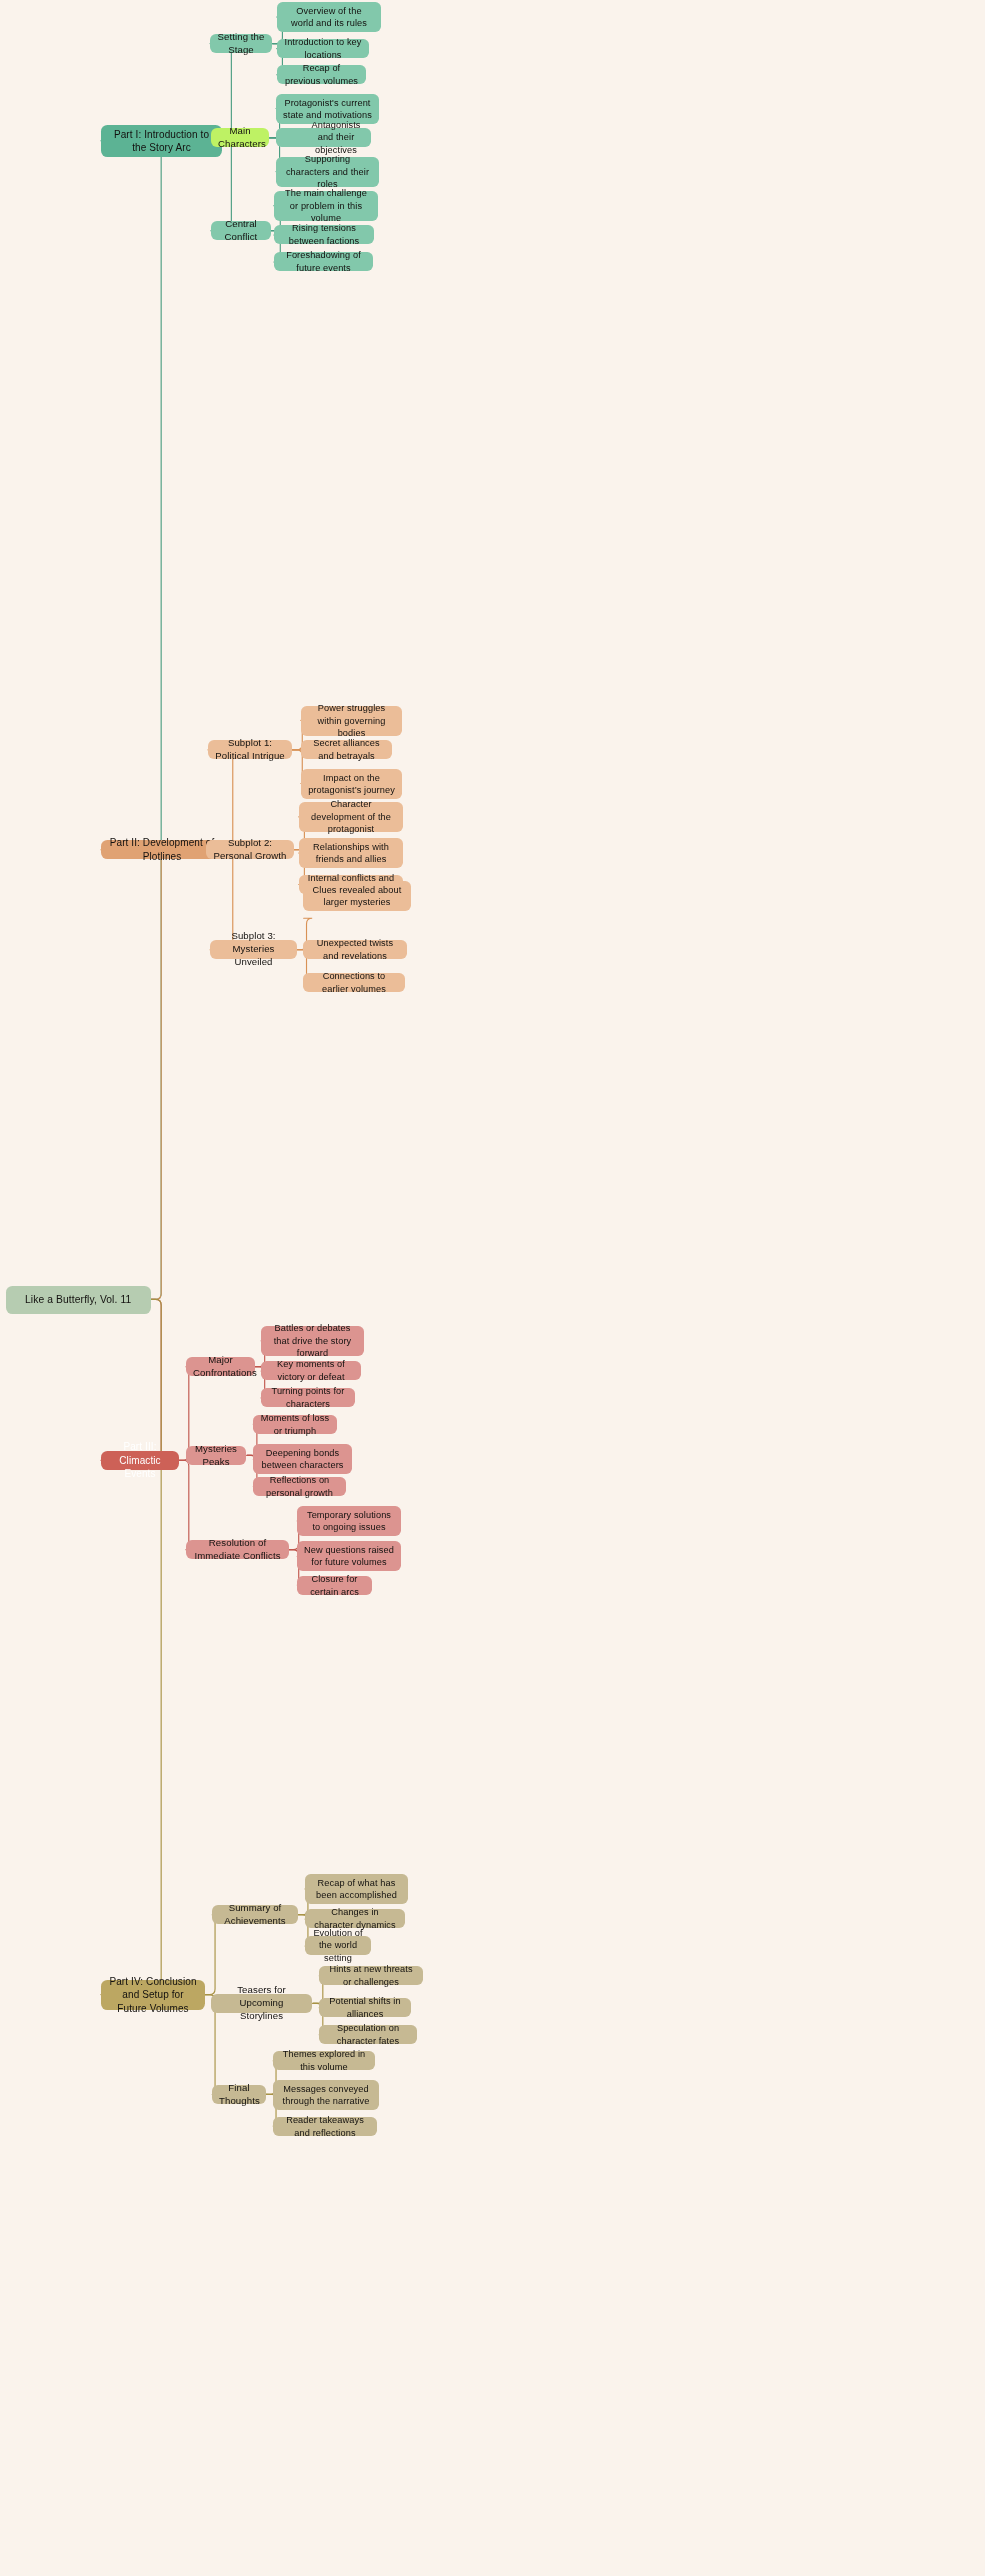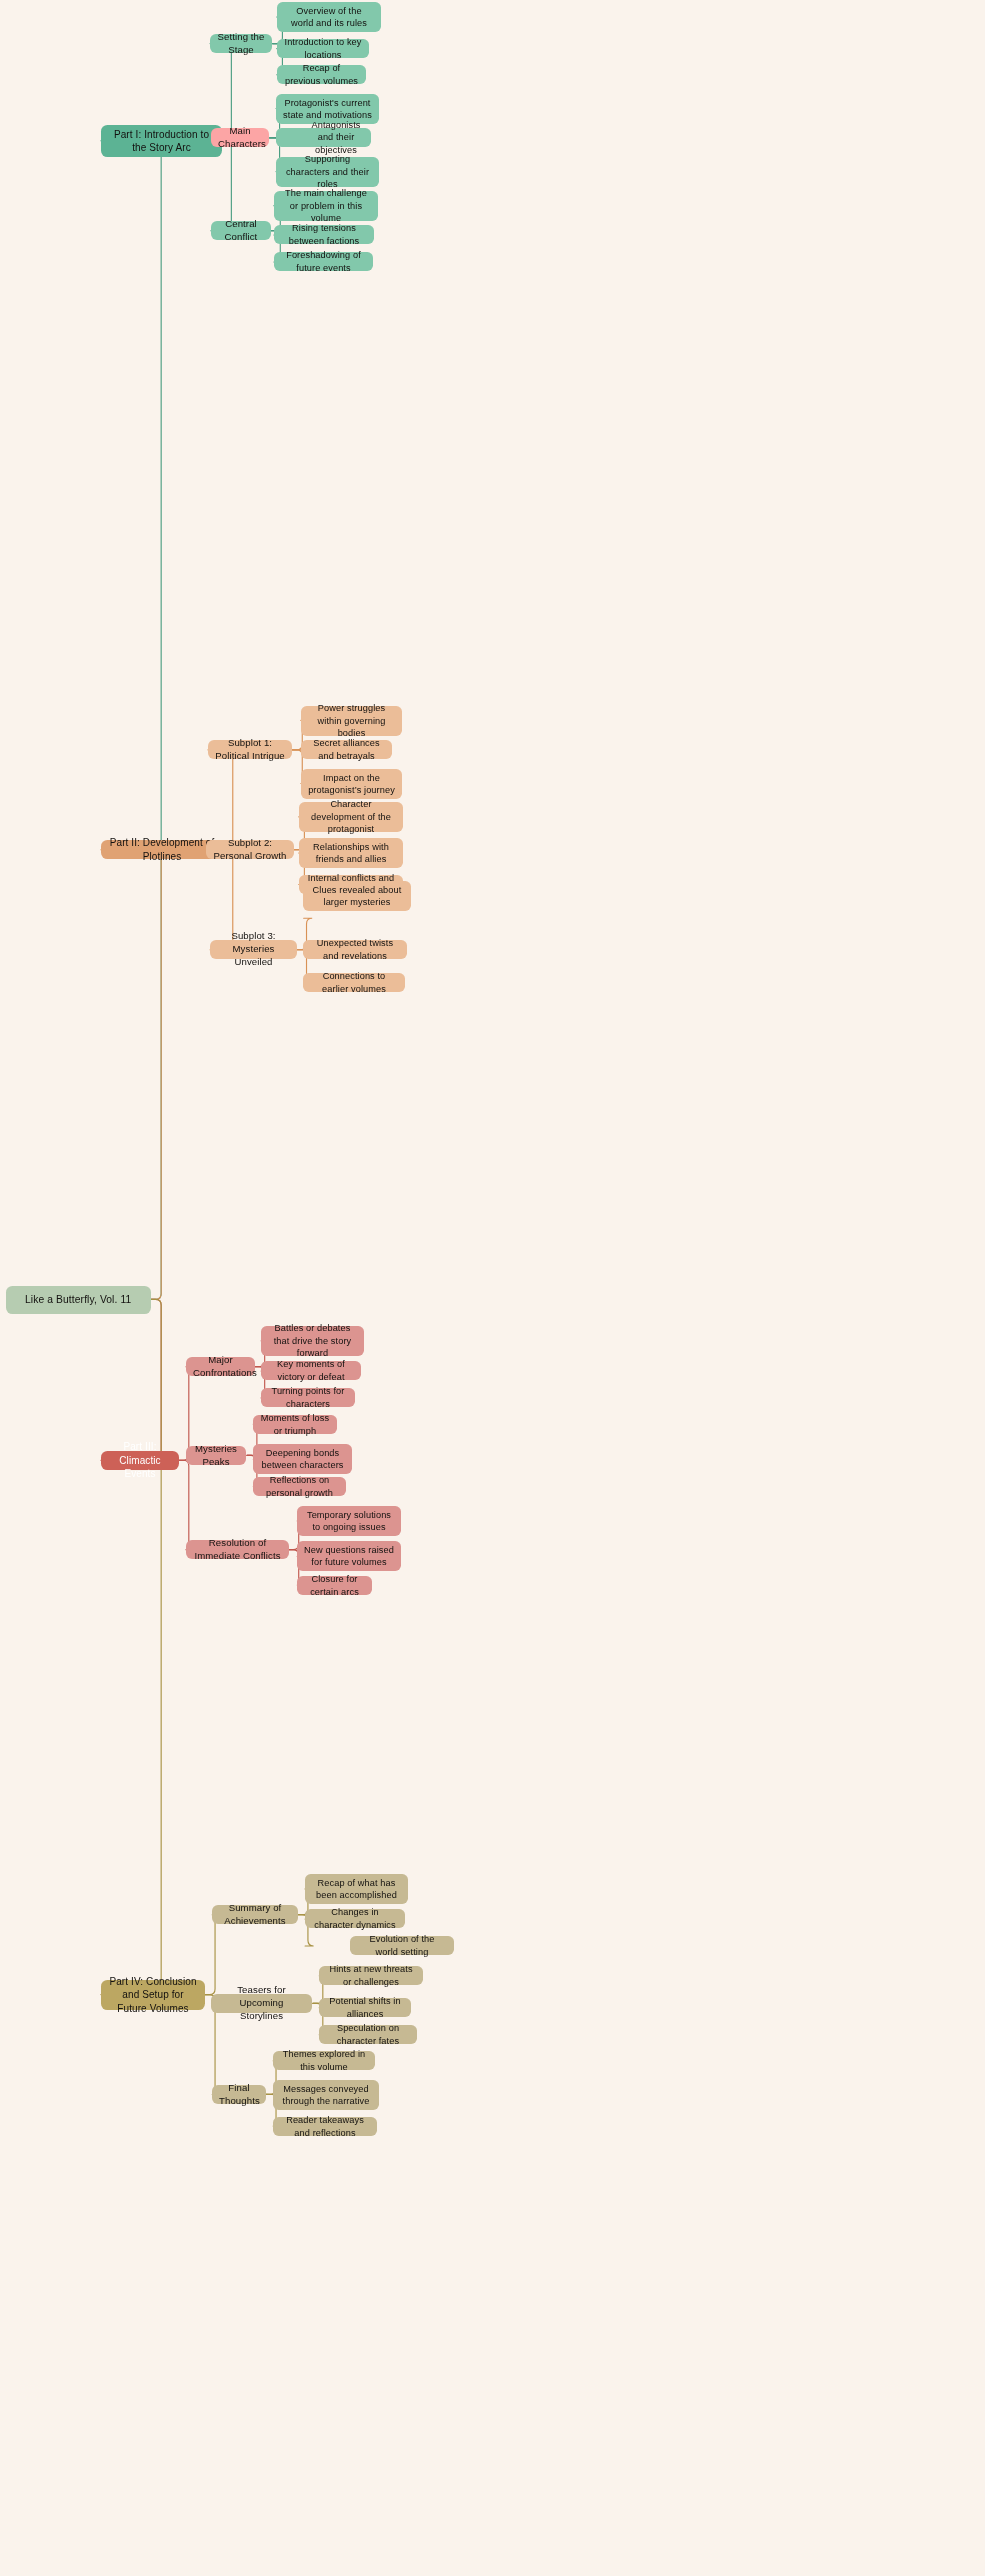--- a/index.html
+++ b/index.html
@@ -110,21 +110,21 @@
       </div>
       <div class="node l3" style="left: 277px; top: 2.1px; width: 104px; height: 30px; background: rgb(130, 200, 171);">
         <span>Overview of the world and its rules</span>
       </div>
       <div class="node l3" style="left: 277px; top: 39px; width: 92px; height: 19px; background: rgb(130, 200, 171);">
         <span>Introduction to key locations</span>
       </div>
       <div class="node l3" style="left: 277px; top: 65px; width: 89px; height: 19px; background: rgb(130, 200, 171);">
         <span>Recap of previous volumes</span>
       </div>
-      <div class="node l2" style="left: 211px; top: 128px; width: 58px; height: 19px; background: #fca5a5; text-align: center;">
+      <div class="node l2" style="left: 211px; top: 128px; width: 58px; height: 19px; background: #bef264; text-align: center;">
         <span>Main Characters</span>
       </div>
       <div class="node l3" style="left: 276px; top: 94px; width: 103px; height: 30px; background: rgb(130, 200, 171);">
         <span>Protagonist's current state and motivations</span>
       </div>
       <div class="node l3" style="left: 276px; top: 128px; width: 95px; height: 19px; background: rgb(130, 200, 171); padding-left: 32px;">
         <span>Antagonists and their objectives</span>
       </div>
       <div class="node l3" style="left: 276px; top: 157px; width: 103px; height: 30px; background: rgb(130, 200, 171);">
         <span>Supporting characters and their roles</span>
@@ -224,21 +224,21 @@
       </div>
       <div class="node l2" style="left: 212px; top: 1905px; width: 86px; height: 19px; background: rgb(198, 185, 147);">
         <span>Summary of Achievements</span>
       </div>
       <div class="node l3" style="left: 305px; top: 1874px; width: 103px; height: 30px; background: rgb(198, 185, 147);">
         <span>Recap of what has been accomplished</span>
       </div>
       <div class="node l3" style="left: 305px; top: 1909px; width: 100px; height: 19px; background: rgb(198, 185, 147);">
         <span>Changes in character dynamics</span>
       </div>
-      <div class="node l3" style="left: 305px; top: 1936px; width: 104px; height: 19px; background: rgb(198, 185, 147); margin-left: 45px;">
+      <div class="node l3" style="left: 305px; top: 1936px; width: 66px; height: 19px; background: rgb(198, 185, 147);">
         <span>Evolution of the world setting</span>
       </div>
       <div class="node l2" style="left: 211px; top: 1994px; width: 101px; height: 19px; background: rgb(198, 185, 147);">
         <span>Teasers for Upcoming Storylines</span>
       </div>
       <div class="node l3" style="left: 319px; top: 1966px; width: 104px; height: 19px; background: rgb(198, 185, 147);">
         <span>Hints at new threats or challenges</span>
       </div>
       <div class="node l3" style="left: 319px; top: 1998px; width: 92px; height: 19px; background: rgb(198, 185, 147);">
         <span>Potential shifts in alliances</span>

